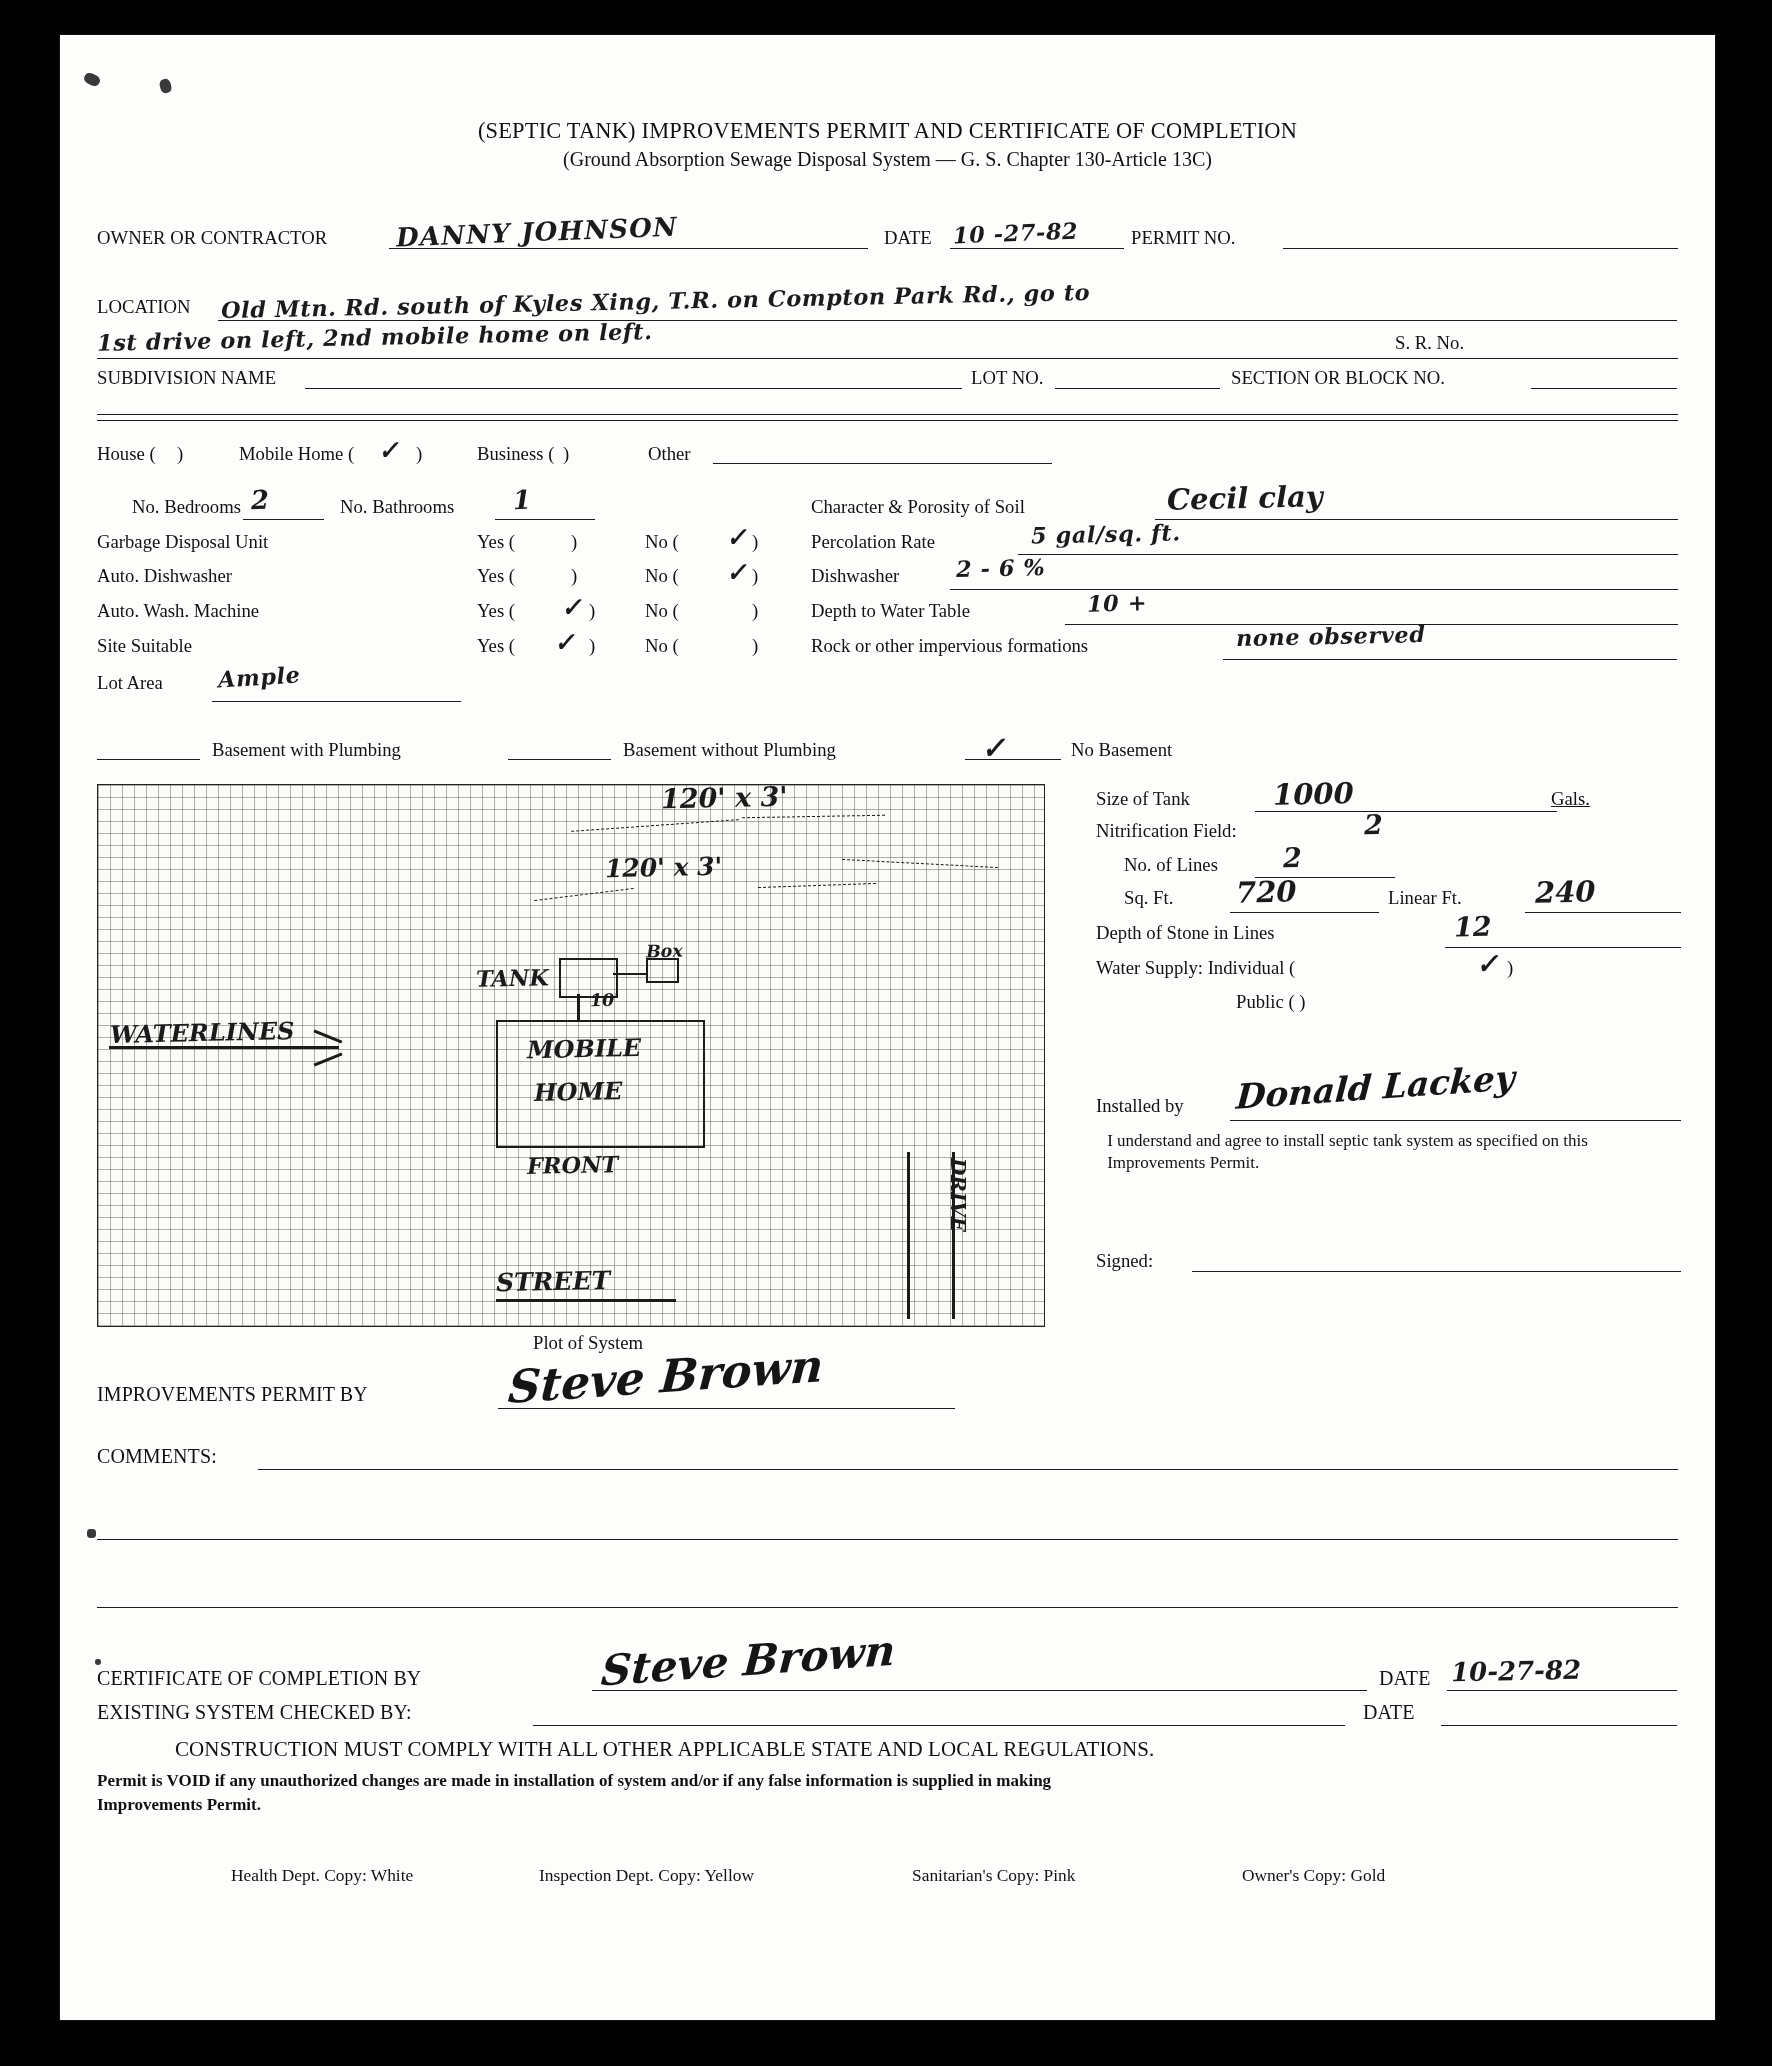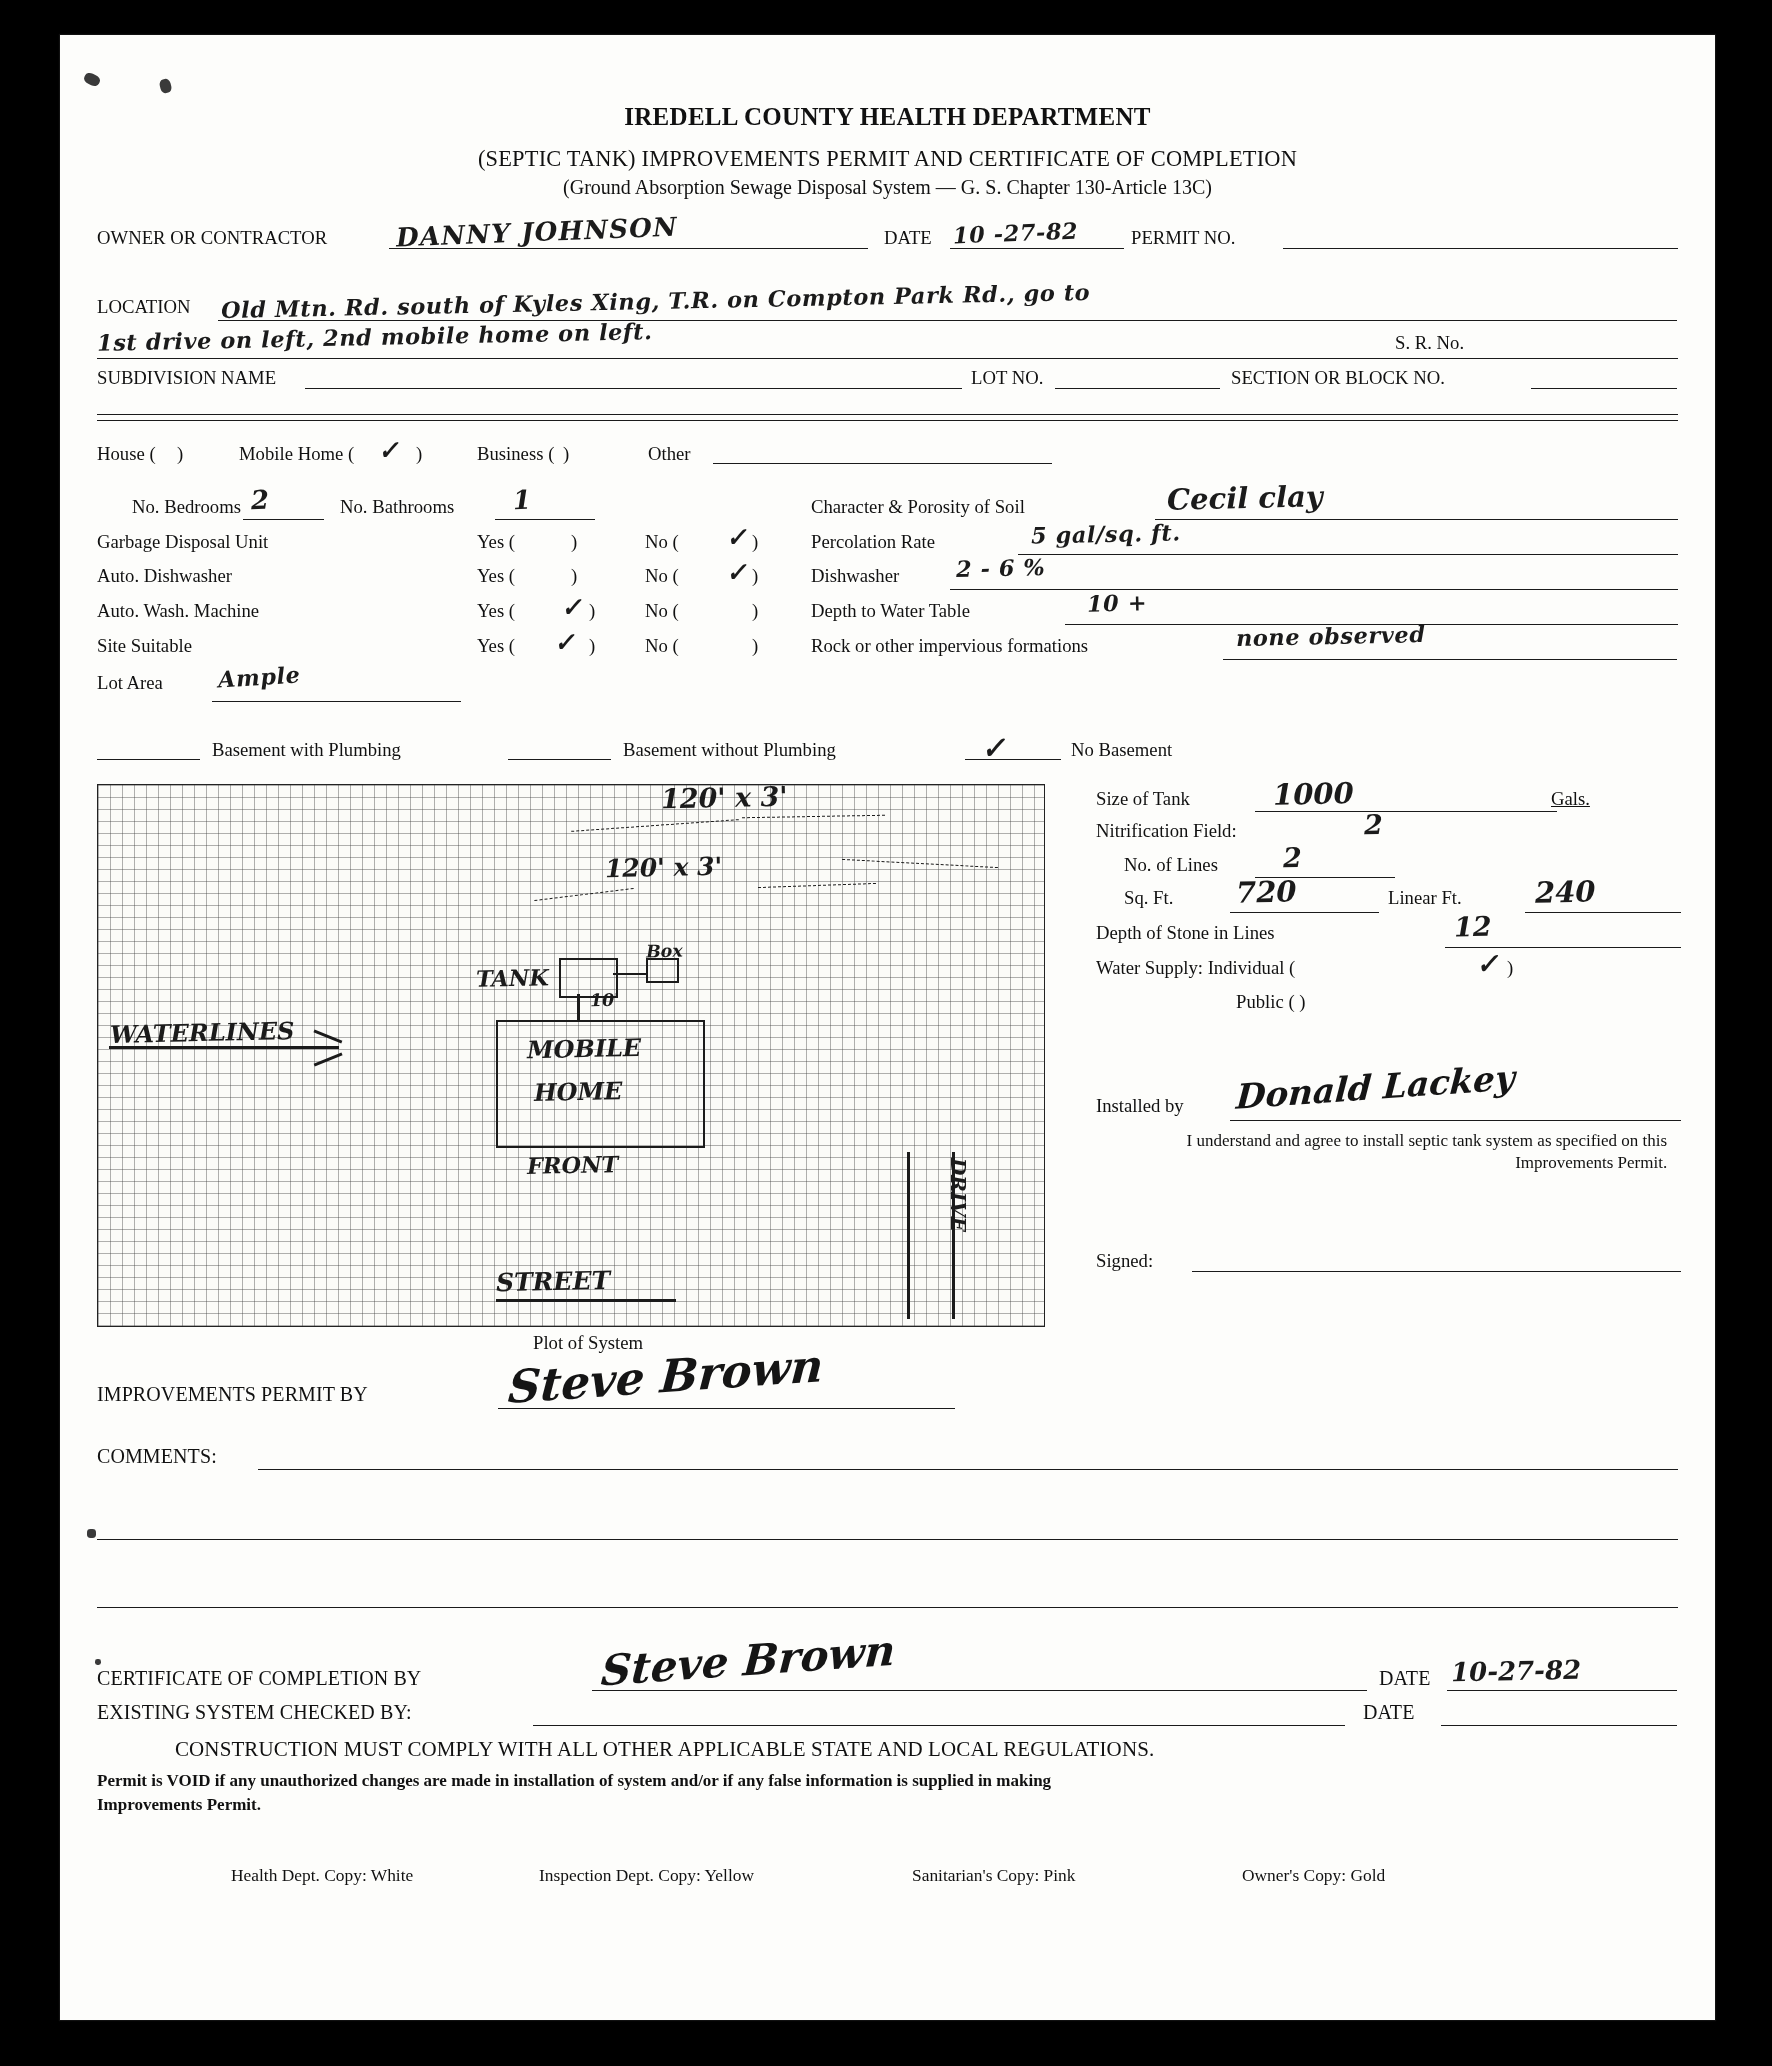--- a/index.html
+++ b/index.html
@@ -116,21 +116,20 @@
 
 <div class="page">
 
   <div class="speck" style="left:24px;top:39px;width:16px;height:11.2px;transform:rotate(25deg);"></div>
   <div class="speck" style="left:100px;top:44px;width:11.2px;height:13.7px;transform:rotate(-15deg);"></div>
   <div class="speck" style="left:27px;top:1494px;width:8.7px;height:8.7px;"></div>
   <div class="speck" style="left:35px;top:1624px;width:6.2px;height:6.2px;"></div>
 
   <div class="doc">
 
-    <div class="title1">IREDELL COUNTY HEALTH DEPARTMENT</div>
     <div class="title2">(SEPTIC TANK) IMPROVEMENTS PERMIT AND CERTIFICATE OF COMPLETION</div>
     <div class="title3">(Ground Absorption Sewage Disposal System — G. S. Chapter 130-Article 13C)</div>
 
     <div class="abs" style="left:0px;top:121px;width:1581px;height:25px;">
       <span class="abs lbl" style="left:0px;top:2.5px;">OWNER OR CONTRACTOR</span>
       <span class="abs hw hwbig" style="left:299px;top:-7.5px;">DANNY JOHNSON</span>
       <div class="rule" style="left:292px;top:24px;width:479px;"></div>
       <span class="abs lbl" style="left:787px;top:2.5px;">DATE</span>
       <span class="abs hw hwmed" style="left:856px;top:-3.7px;">10 -27-82</span>
       <div class="rule" style="left:853px;top:24px;width:174px;"></div>
@@ -274,21 +273,21 @@
       <div class="pline" style="left:215px;top:273px;width:30px;height:2.5px;transform:rotate(-22deg);"></div>
 
       <div class="pline" style="left:809px;top:367px;width:3.1px;height:167px;"></div>
       <div class="pline" style="left:854px;top:367px;width:3.1px;height:167px;"></div>
       <span class="abs hw" style="left:823px;top:398px;font-size:20px;transform:rotate(90deg);">DRIVE</span>
 
       <span class="abs hw hw2" style="left:398px;top:482px;font-size:25px;">STREET</span>
       <div class="pline" style="left:398px;top:514px;width:180px;height:2.5px;"></div>
     </div>
 
-    <div class="abs" style="left:999px;top:681px;width:582px;height:548px;text-align:right;">
+    <div class="abs" style="left:999px;top:681px;width:582px;height:548px;">
       <span class="abs lbl" style="left:0px;top:3.7px;">Size of Tank</span>
       <span class="abs hw hw2" style="left:177px;top:-7.5px;font-size:29px;">1000</span>
       <div class="rule" style="left:159px;top:27px;width:302px;"></div>
       <span class="abs lbl" style="left:455px;top:3.7px;text-decoration:underline;">Gals.</span>
 
       <span class="abs lbl" style="left:0px;top:36px;">Nitrification Field:</span>
       <span class="abs hw hw2" style="left:268px;top:25px;font-size:27px;">2</span>
 
       <span class="abs lbl" style="left:28px;top:70px;">No. of Lines</span>
       <span class="abs hw hw2" style="left:187px;top:58px;font-size:27px;">2</span>

